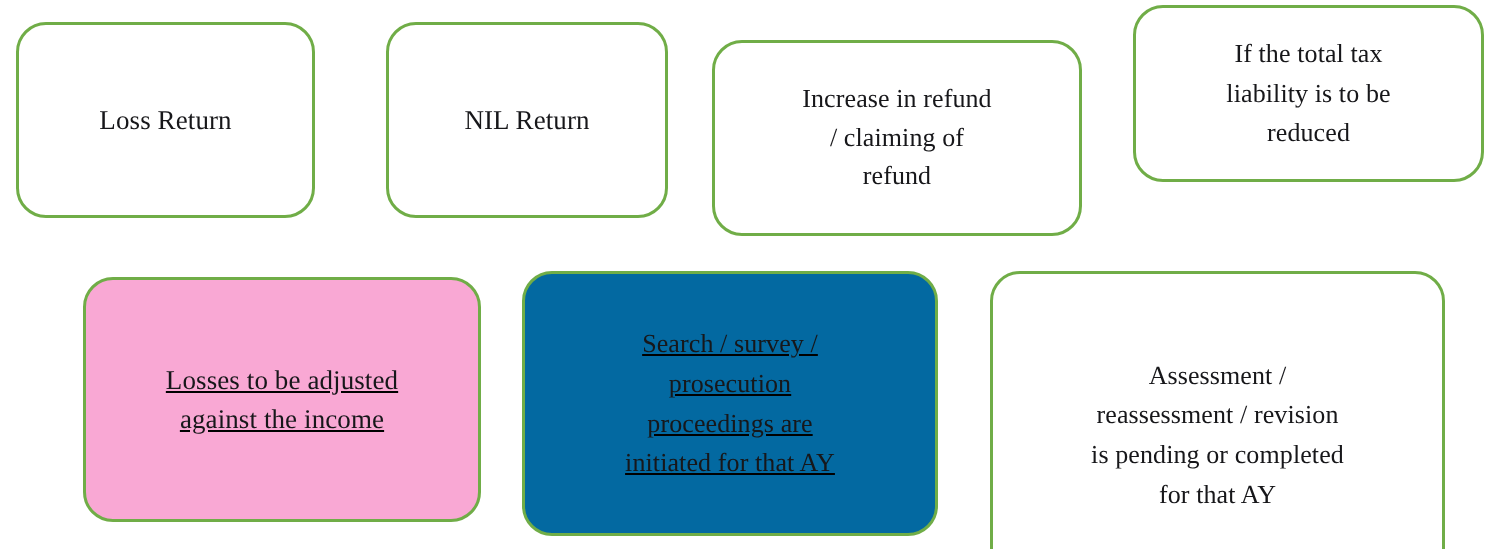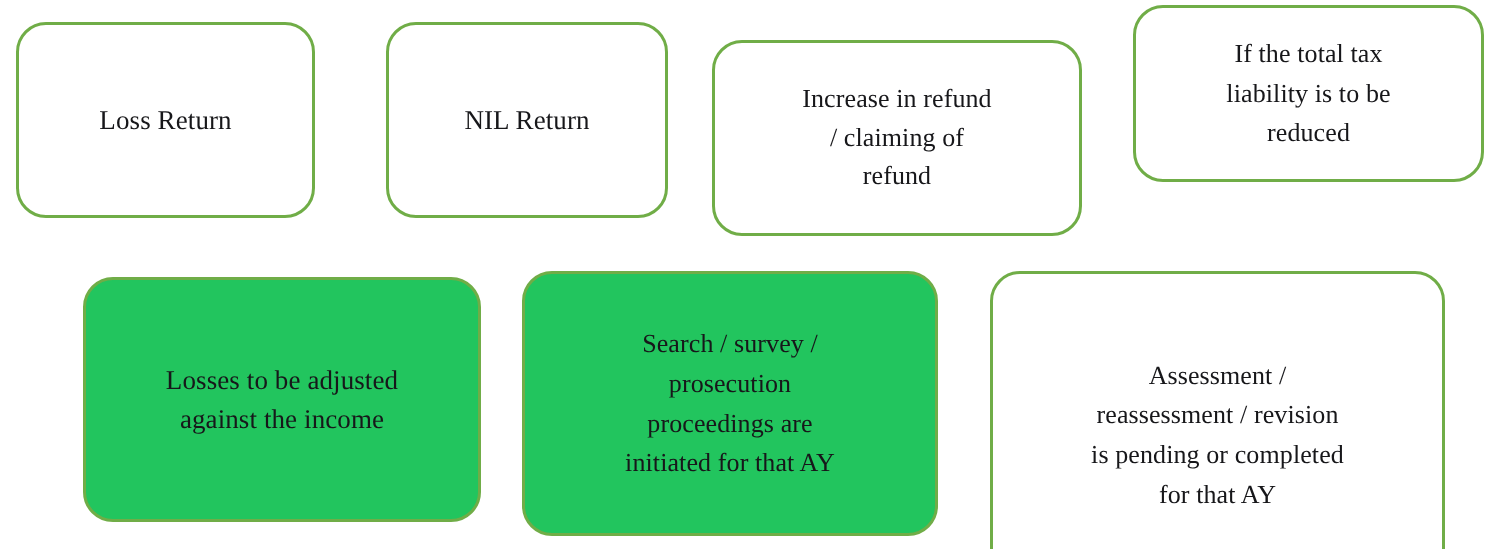--- a/index.html
+++ b/index.html
@@ -73,26 +73,26 @@
 / claiming of
 refund</span>
   </div>
 
   <div class="node" id="node-reduce-liability" style="border-color: rgb(112, 173, 71); background: rgb(255, 255, 255);">
     <span class="node-label" style="color: rgb(23, 23, 26);">If the total tax
 liability is to be
 reduced</span>
   </div>
 
-  <div class="node" id="node-losses-adjusted" style="border-color: rgb(112, 173, 71); background: #22c55e;">
+  <div class="node" id="node-losses-adjusted" style="border-color: rgb(112, 173, 71); background: #f9a8d4; text-decoration: underline;">
     <span class="node-label" style="color: rgb(23, 23, 26);">Losses to be adjusted
 against the income</span>
   </div>
 
-  <div class="node" id="node-search-survey" style="border-color: rgb(112, 173, 71); background: #22c55e;">
+  <div class="node" id="node-search-survey" style="border-color: rgb(112, 173, 71); background: #0369a1; text-decoration: underline;">
     <span class="node-label" style="color: rgb(23, 23, 26);">Search / survey /
 prosecution
 proceedings are
 initiated for that AY</span>
   </div>
 
   <div class="node" id="node-assessment" style="border-color: rgb(112, 173, 71); background: rgb(255, 255, 255);">
     <span class="node-label" style="color: rgb(23, 23, 26);">Assessment /
 reassessment / revision
 is pending or completed

